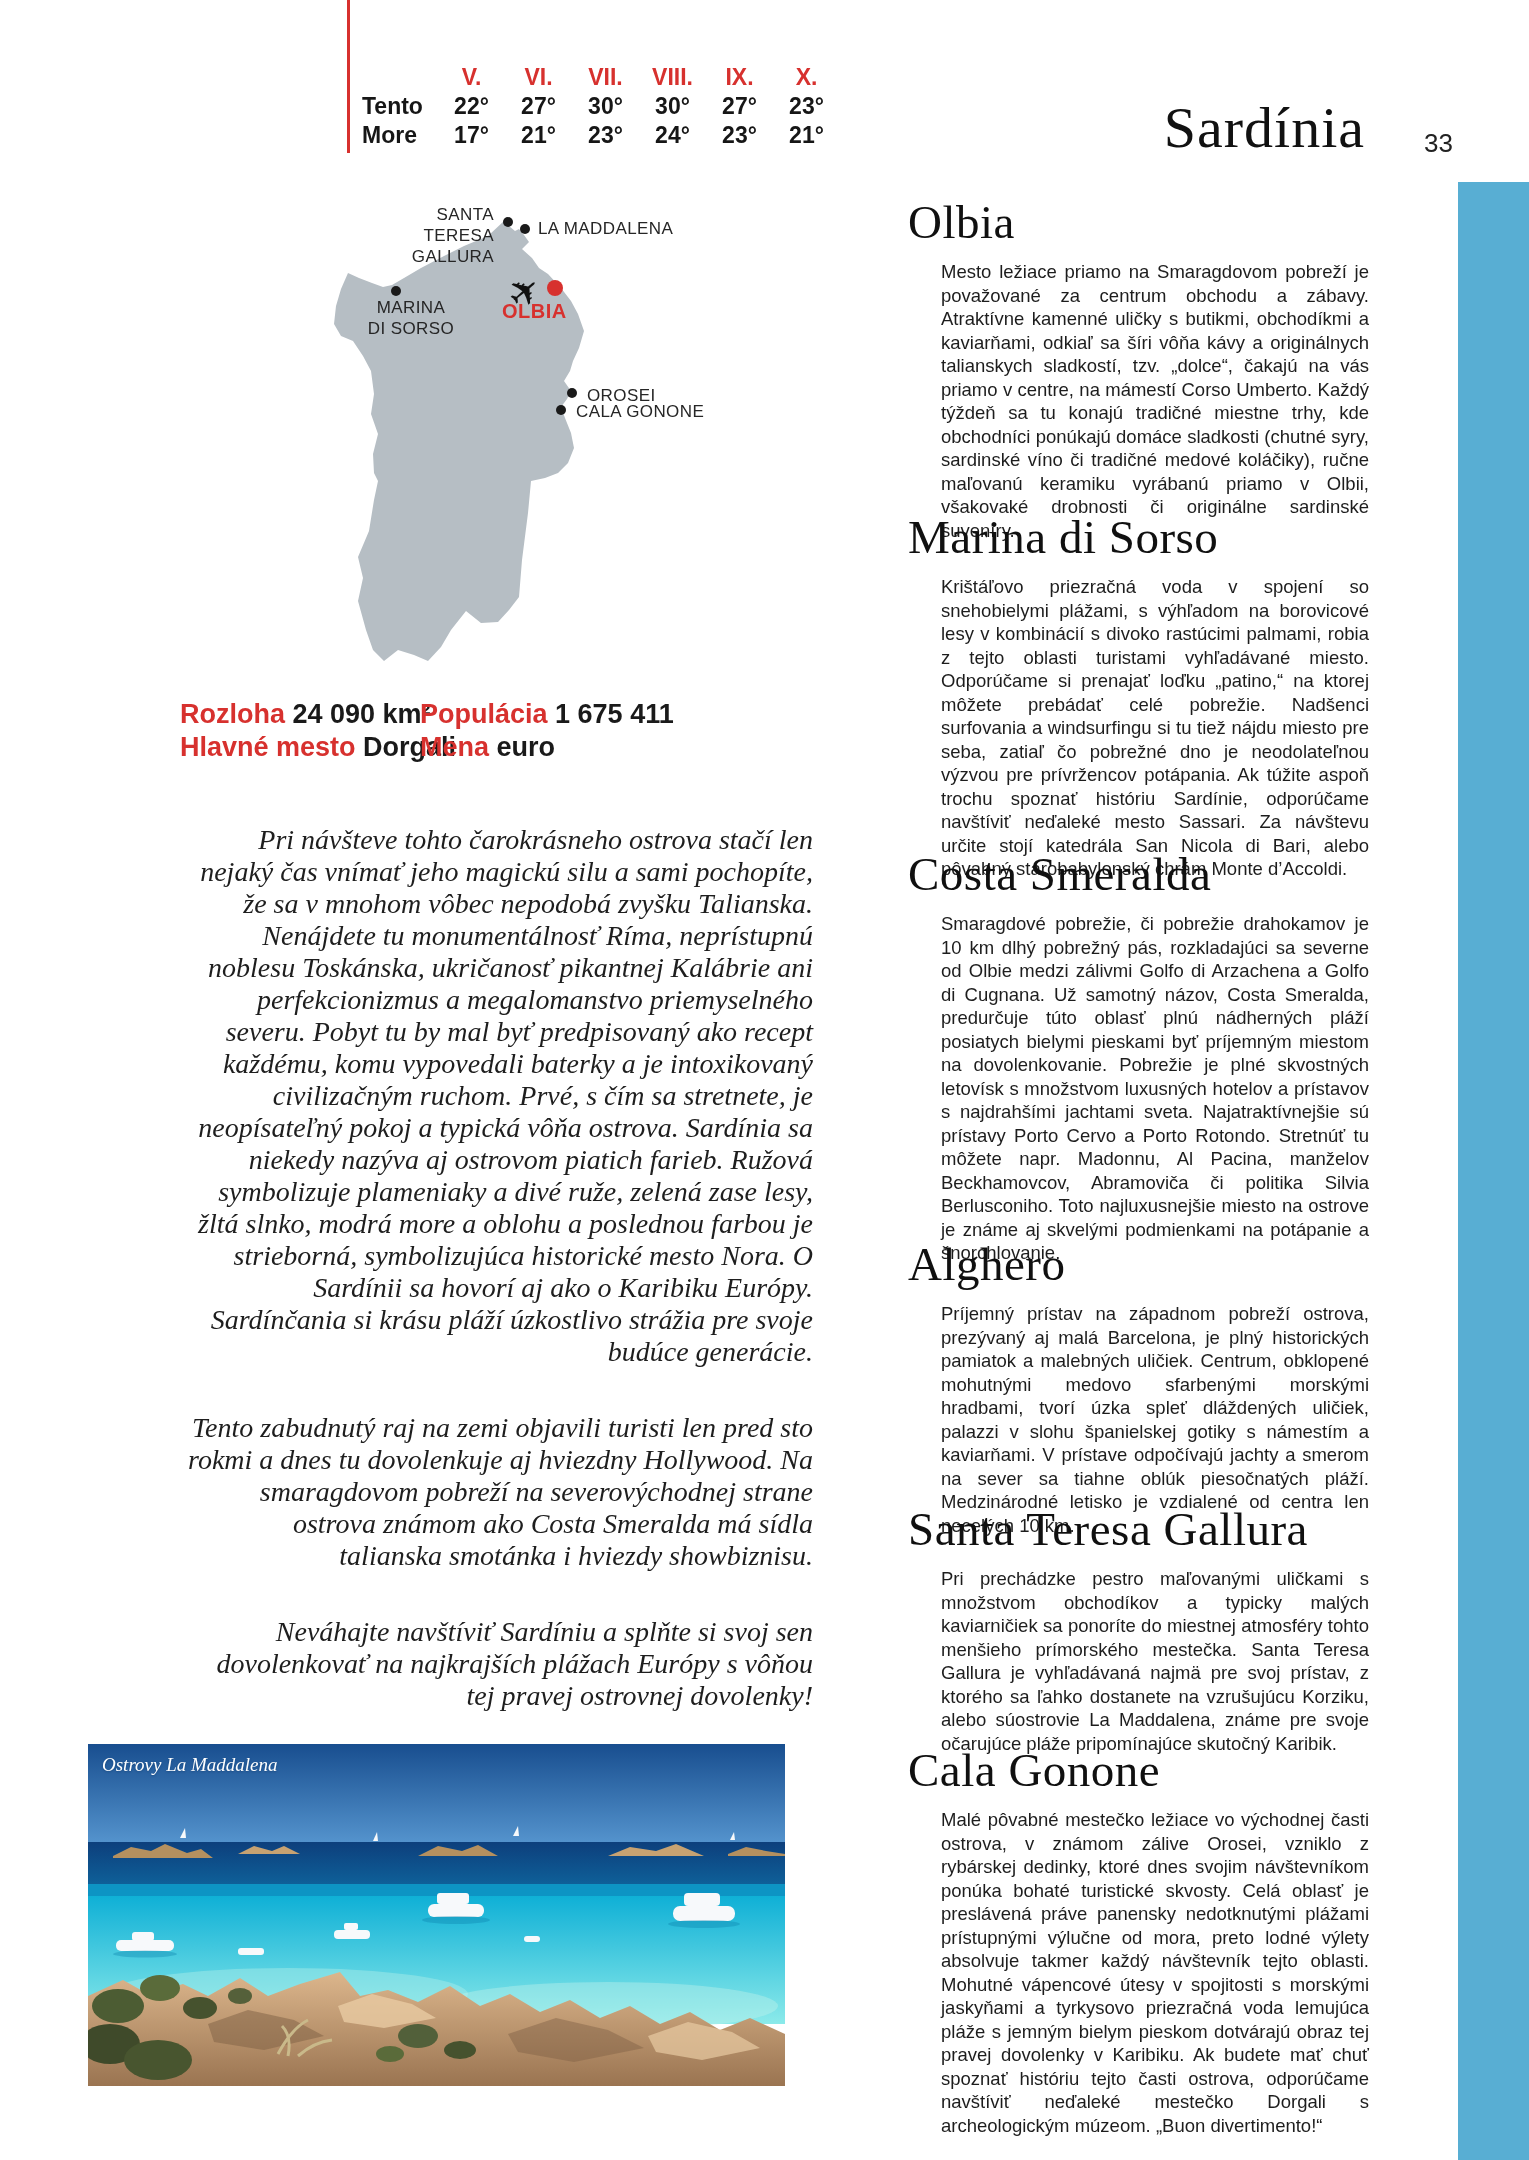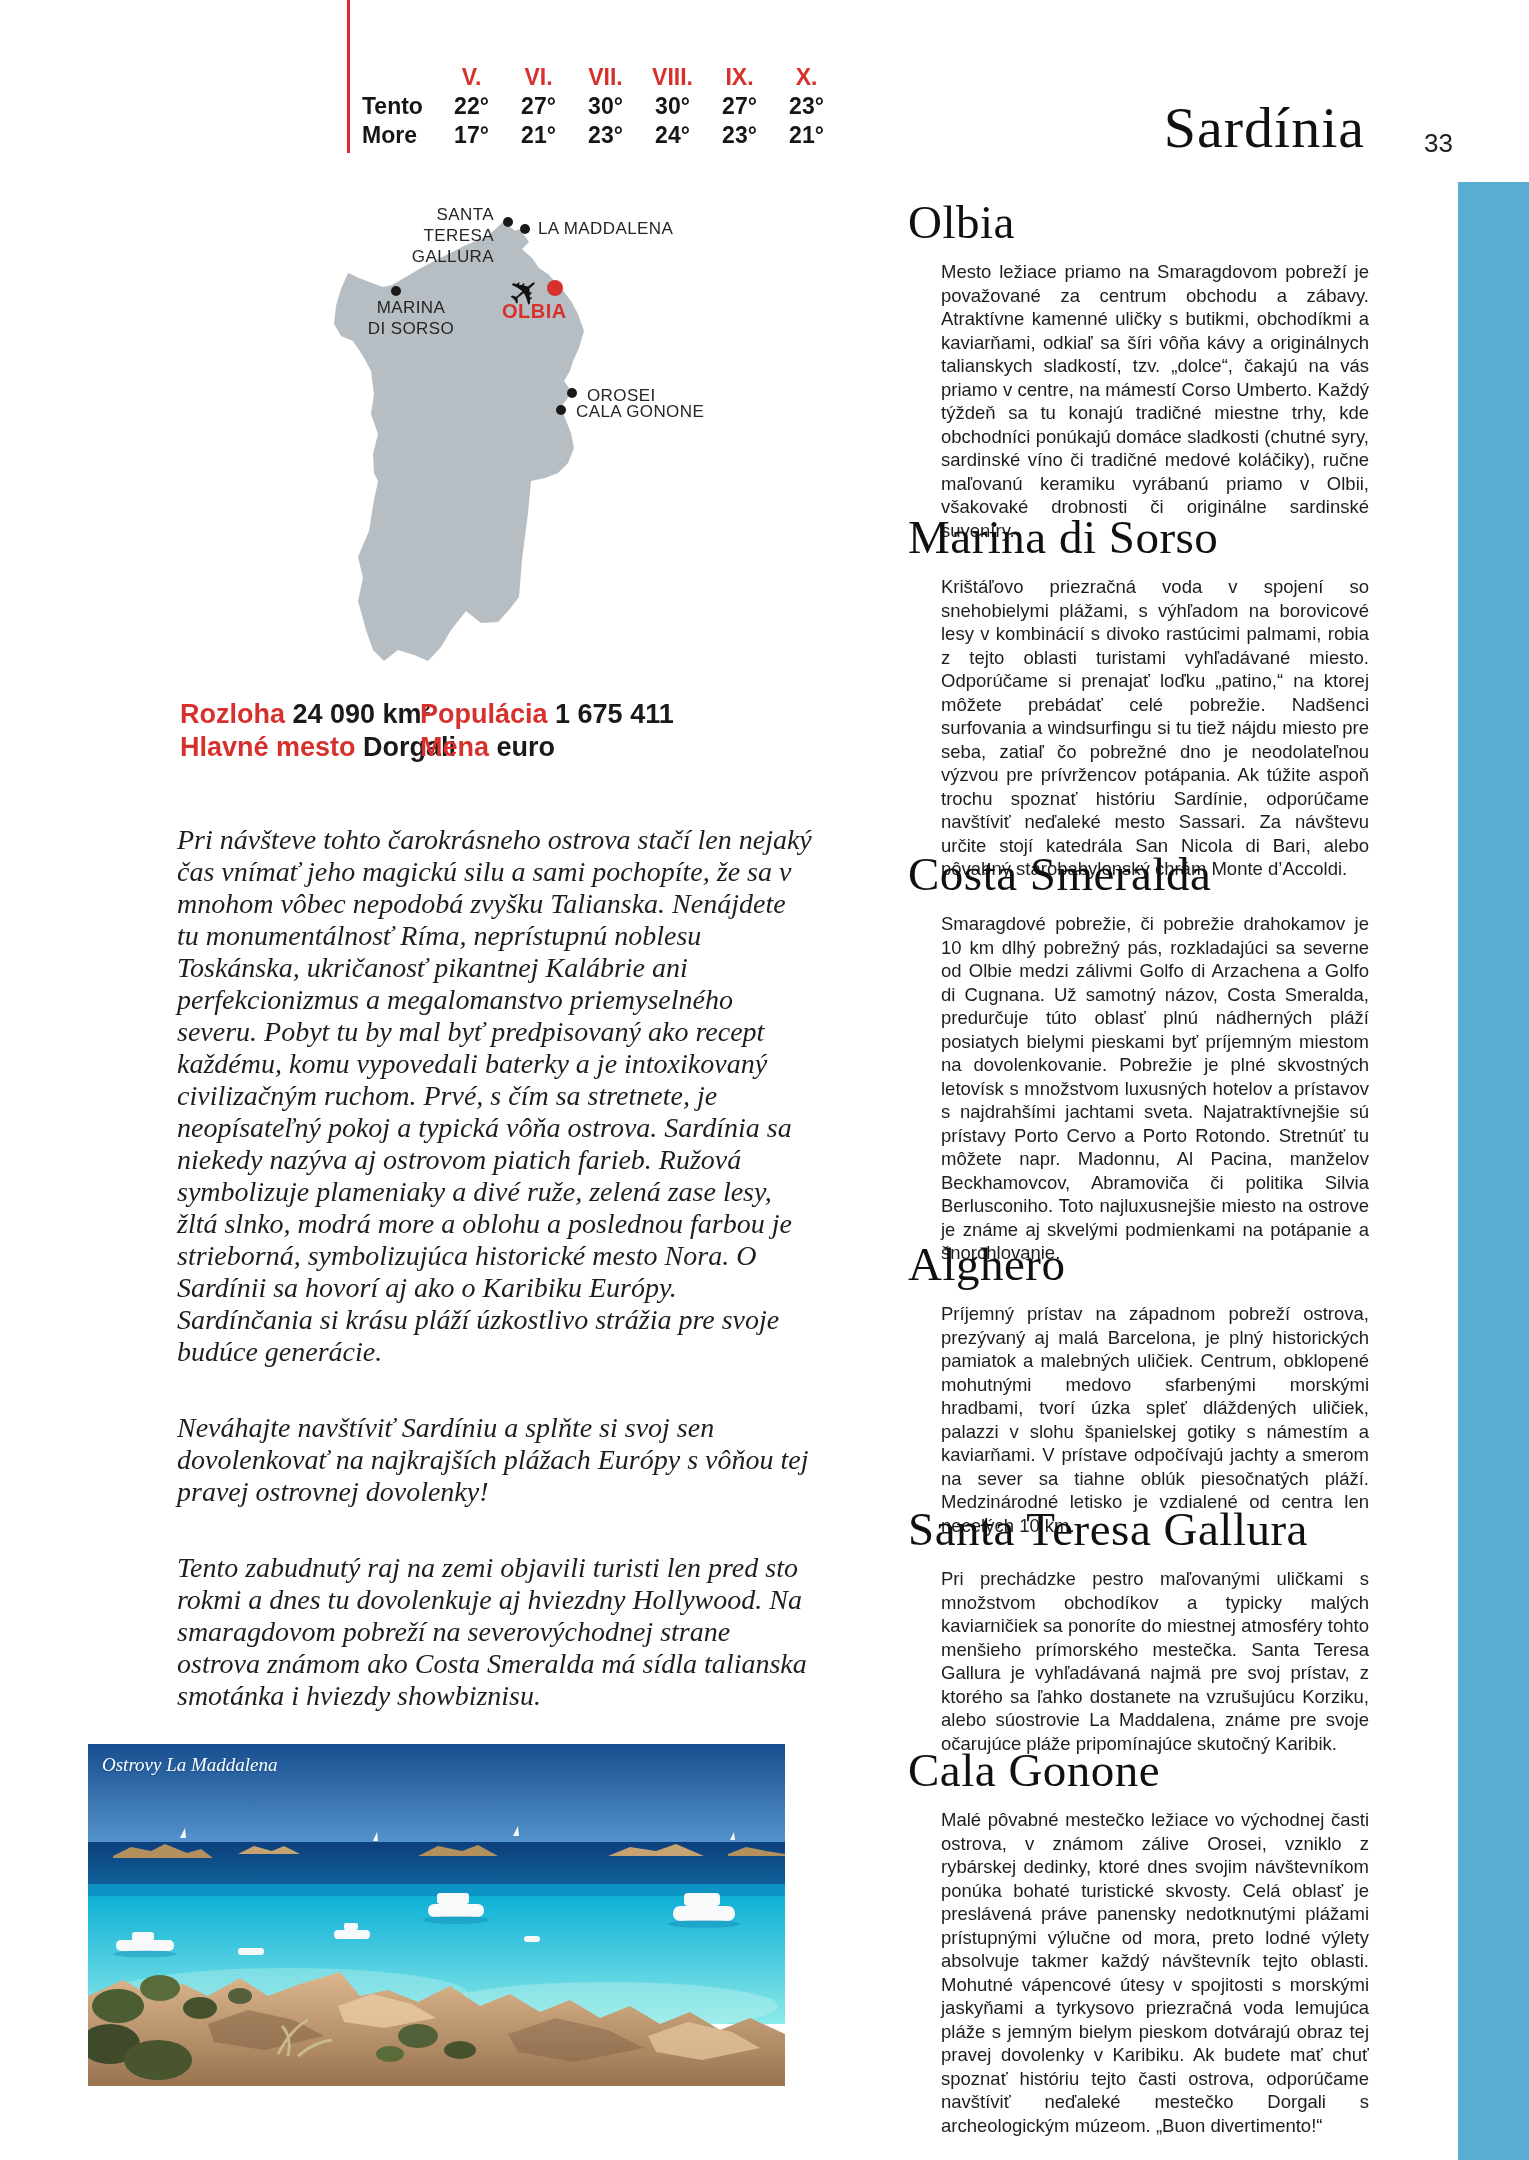--- a/index.html
+++ b/index.html
@@ -30,21 +30,21 @@
   .olbia-label{font-size:20px;font-weight:700;color:#d7312e;letter-spacing:.5px;text-align:center;}
 
   
   .facts{font-weight:700;font-size:27px;line-height:33px;}
   .facts .k{color:#d7312e;}
   .facts .val{color:#1a1a1a;margin-top:20px;}
 
   
   .intro{left:177px;top:824px;width:636px;font-family:"Liberation Serif",serif;
     font-style:italic;font-size:28px;line-height:32px;color:#1e1e1e;}
-  .intro p{margin:0 0 44px 0;}
+  .intro p{margin:0 0 44px 8px;text-align:right;}
   .intro p:last-child{margin-bottom:0;}
 
   
   .section{left:890px;width:480px;}
   .section h2{margin:0 0 12px 18px;font-family:"Liberation Serif",serif;font-weight:400;
     font-size:47px;line-height:52px;color:#101010;letter-spacing:.5px;}
   .section p{margin:0 0 0 51px;width:428px;font-size:18.5px;line-height:23.5px;
     text-align:justify;color:#1d1d1d;}
 
   
@@ -137,22 +137,22 @@
       <span class="val">1 675 411</span>
     </div>
     <div>
       <span class="k">Mena</span>
       <span class="val">euro</span>
     </div>
   </div>
 
   <div class="abs intro">
     <p>Pri návšteve tohto čarokrásneho ostrova stačí len nejaký čas vnímať jeho magickú silu a sami pochopíte, že sa v mnohom vôbec nepodobá zvyšku Talianska. Nenájdete tu monumentálnosť Ríma, neprístupnú noblesu Toskánska, ukričanosť pikantnej Kalábrie ani perfekcionizmus a megalomanstvo priemyselného severu. Pobyt tu by mal byť predpisovaný ako recept každému, komu vypovedali baterky a je intoxikovaný civilizačným ruchom. Prvé, s čím sa stretnete, je neopísateľný pokoj a typická vôňa ostrova. Sardínia sa niekedy nazýva aj ostrovom piatich farieb. Ružová symbolizuje plameniaky a divé ruže, zelená zase lesy, žltá slnko, modrá more a oblohu a poslednou farbou je strieborná, symbolizujúca historické mesto Nora. O Sardínii sa hovorí aj ako o Karibiku Európy. Sardínčania si krásu pláží úzkostlivo strážia pre svoje budúce generácie.</p>
+    <p>Tento zabudnutý raj na zemi objavili turisti len pred sto rokmi a dnes tu dovolenkuje aj hviezdny Hollywood. Na smaragdovom pobreží na severovýchodnej strane ostrova známom ako Costa Smeralda má sídla talianska smotánka i hviezdy showbiznisu.</p>
     <p>Neváhajte navštíviť Sardíniu a splňte si svoj sen dovolenkovať na najkrajších plážach Európy s vôňou tej pravej ostrovnej dovolenky!</p>
-    <p>Tento zabudnutý raj na zemi objavili turisti len pred sto rokmi a dnes tu dovolenkuje aj hviezdny Hollywood. Na smaragdovom pobreží na severovýchodnej strane ostrova známom ako Costa Smeralda má sídla talianska smotánka i hviezdy showbiznisu.</p>
   </div>
 
   <div class="abs section" style="top:196px;">
     <h2>Olbia</h2>
     <p>Mesto ležiace priamo na Smaragdovom pobreží je považované za centrum obchodu a zábavy. Atraktívne kamenné uličky s butikmi, obchodíkmi a kaviarňami, odkiaľ sa šíri vôňa kávy a originálnych talianskych sladkostí, tzv. „dolce“, čakajú na vás priamo v centre, na mámestí Corso Umberto. Každý týždeň sa tu konajú tradičné miestne trhy, kde obchodníci ponúkajú domáce sladkosti (chutné syry, sardinské víno či tradičné medové koláčiky), ručne maľovanú keramiku vyrábanú priamo v Olbii, všakovaké drobnosti či originálne sardinské suveníry.</p>
   </div>
   <div class="abs section" style="top:511px;">
     <h2>Marina di Sorso</h2>
     <p>Krištáľovo priezračná voda v spojení so snehobielymi plážami, s výhľadom na borovicové lesy v kombinácií s divoko rastúcimi palmami, robia z tejto oblasti turistami vyhľadávané miesto. Odporúčame si prenajať loďku „patino,“ na ktorej môžete prebádať celé pobrežie. Nadšenci surfovania a windsurfingu si tu tiež nájdu miesto pre seba, zatiaľ čo pobrežné dno je neodolateľnou výzvou pre prívržencov potápania. Ak túžite aspoň trochu spoznať históriu Sardínie, odporúčame navštíviť neďaleké mesto Sassari. Za návštevu určite stojí katedrála San Nicola di Bari, alebo pôvabný starobabylonský chrám Monte d’Accoldi.</p>
   </div>

